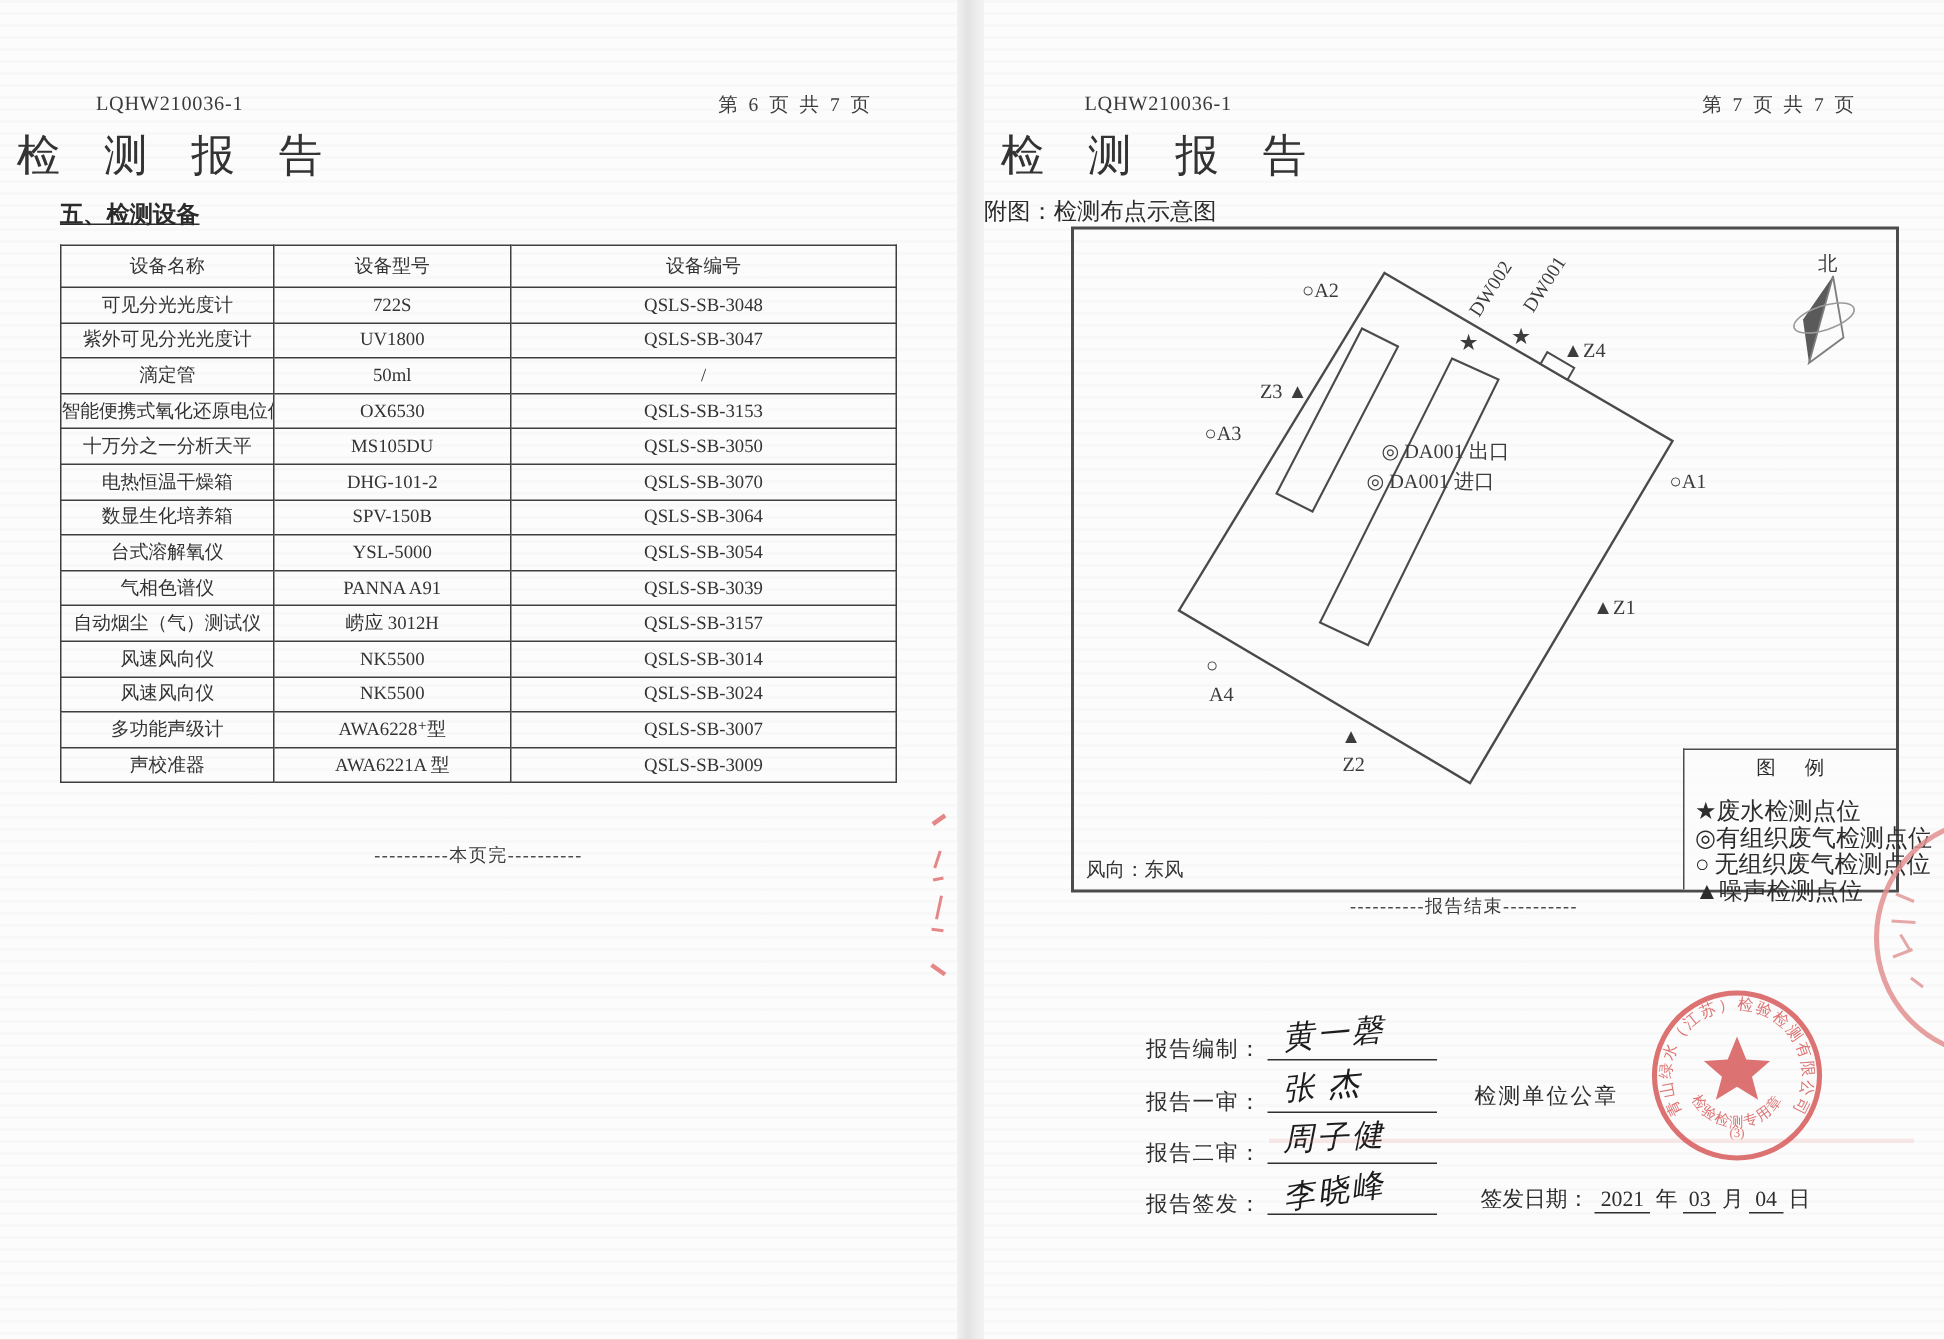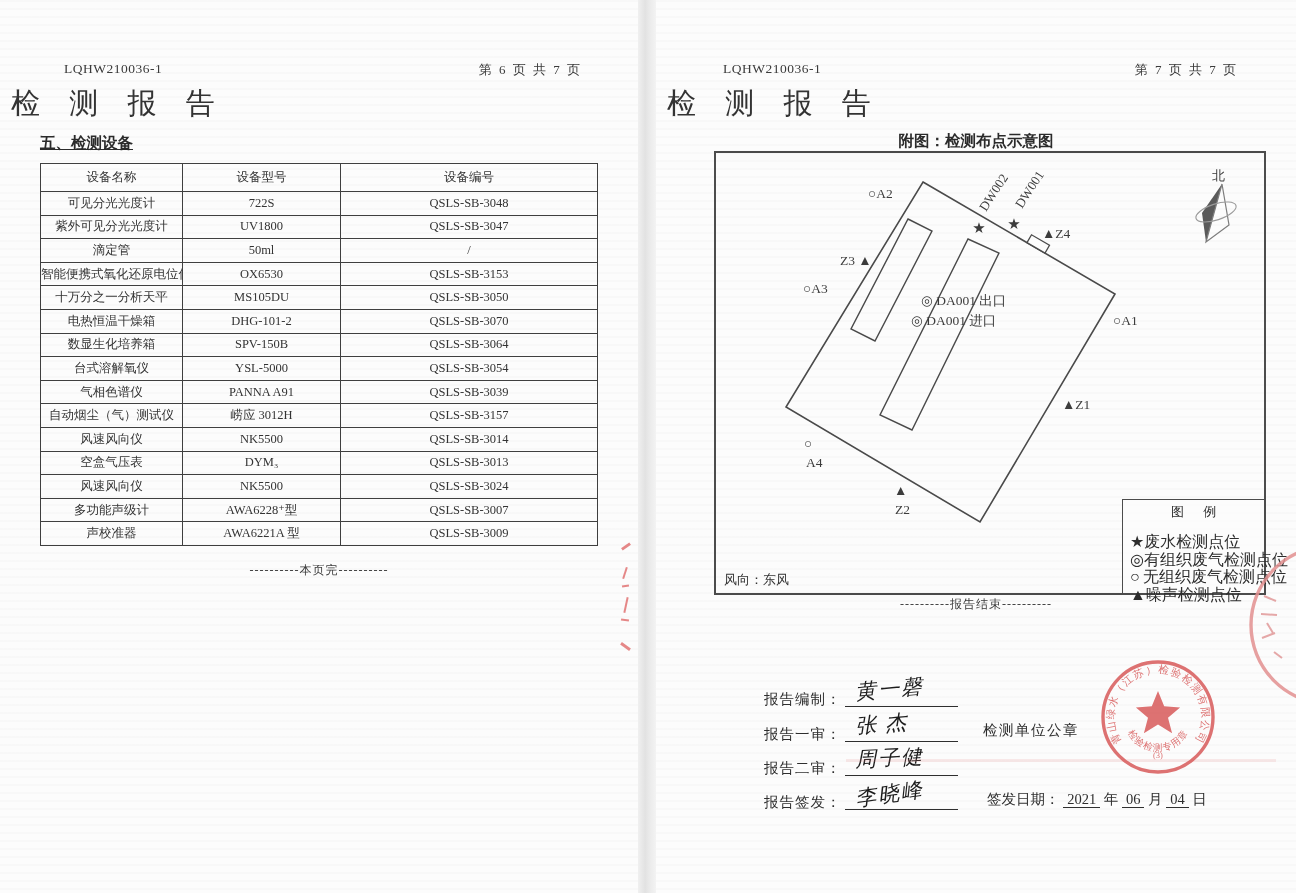--- a/index.html
+++ b/index.html
@@ -23,22 +23,22 @@
   table.equip{position:absolute;left:40px;top:163px;width:557px;border-collapse:collapse;table-layout:fixed;}
   table.equip th,table.equip td{border:1.5px solid #3f3f3f;text-align:center;
     font-size:12.5px;font-weight:normal;color:#333;padding:0;overflow:hidden;white-space:nowrap;}
   table.equip th{height:27px;}
   table.equip td{height:22.6px;}
   .col1{width:142px;} .col2{width:158px;} .col3{width:257px;}
 
   .end-note{position:absolute;width:100%;text-align:center;font-size:12px;
     letter-spacing:1px;color:#3a3a3a;}
 
-  .subtitle{position:absolute;top:131px;width:100%;text-align:center;
-    font-size:15.5px;font-weight:bold;color:#2b2b2b;}
+  .subtitle{position:absolute;top:131px;width:100%;
+    font-size:15.5px;font-weight:normal;color:#2b2b2b;}
 
   #diagram-box{position:absolute;left:58px;top:151px;width:548px;height:440px;
     border:2px solid #4c4c4c;background:transparent;}
   #diagram-svg{position:absolute;left:0;top:0;}
   #diagram-svg text{font-family:"Liberation Serif","DejaVu Serif",serif;fill:#3c3c3c;}
   .wind-note{position:absolute;left:8px;bottom:4px;font-size:13px;color:#333;}
 
   #legend-box{position:absolute;left:406px;top:346px;width:142px;height:94px;
     border-left:1.5px solid #4c4c4c;border-top:1.5px solid #4c4c4c;box-sizing:border-box;
     padding-top:3px;background:rgba(252,252,252,.85);}
@@ -137,25 +137,20 @@
             <td>自动烟尘（气）测试仪</td>
             <td>崂应 3012H</td>
             <td>QSLS-SB-3157</td>
           </tr>
       <tr>
             <td>风速风向仪</td>
             <td>NK5500</td>
             <td>QSLS-SB-3014</td>
           </tr>
       <tr>
-            <td>空盒气压表</td>
-            <td>DYM₃</td>
-            <td>QSLS-SB-3013</td>
-          </tr>
-      <tr>
             <td>风速风向仪</td>
             <td>NK5500</td>
             <td>QSLS-SB-3024</td>
           </tr>
       <tr>
             <td>多功能声级计</td>
             <td>AWA6228⁺型</td>
             <td>QSLS-SB-3007</td>
           </tr>
       <tr>
@@ -247,21 +242,21 @@
     <div class="sig-row" style="top:791px;">
       <span class="sig-label">报告签发：</span><span class="sig-line"><span class="sig-name" style="transform:rotate(-8deg);top:-11px;">李晓峰</span></span>
     </div>
 
     <div class="seal-caption">检测单位公章</div>
 
     <div class="date-row">
       <span>签发日期：</span>
       <span class="date-val">2021</span>
       <span>年</span>
-      <span class="date-val">06</span>
+      <span class="date-val">03</span>
       <span>月</span>
       <span class="date-val">04</span>
       <span>日</span>
     </div>
 
     <div class="pink-streak"></div>
 
     <svg class="stamp-svg" width="120" height="120" viewBox="0 0 120 120" style="opacity:.88;">
       <defs>
         <path id="ringPath" d="M 28.9 91.1 A 44 44 0 1 1 91.1 91.1"></path>

